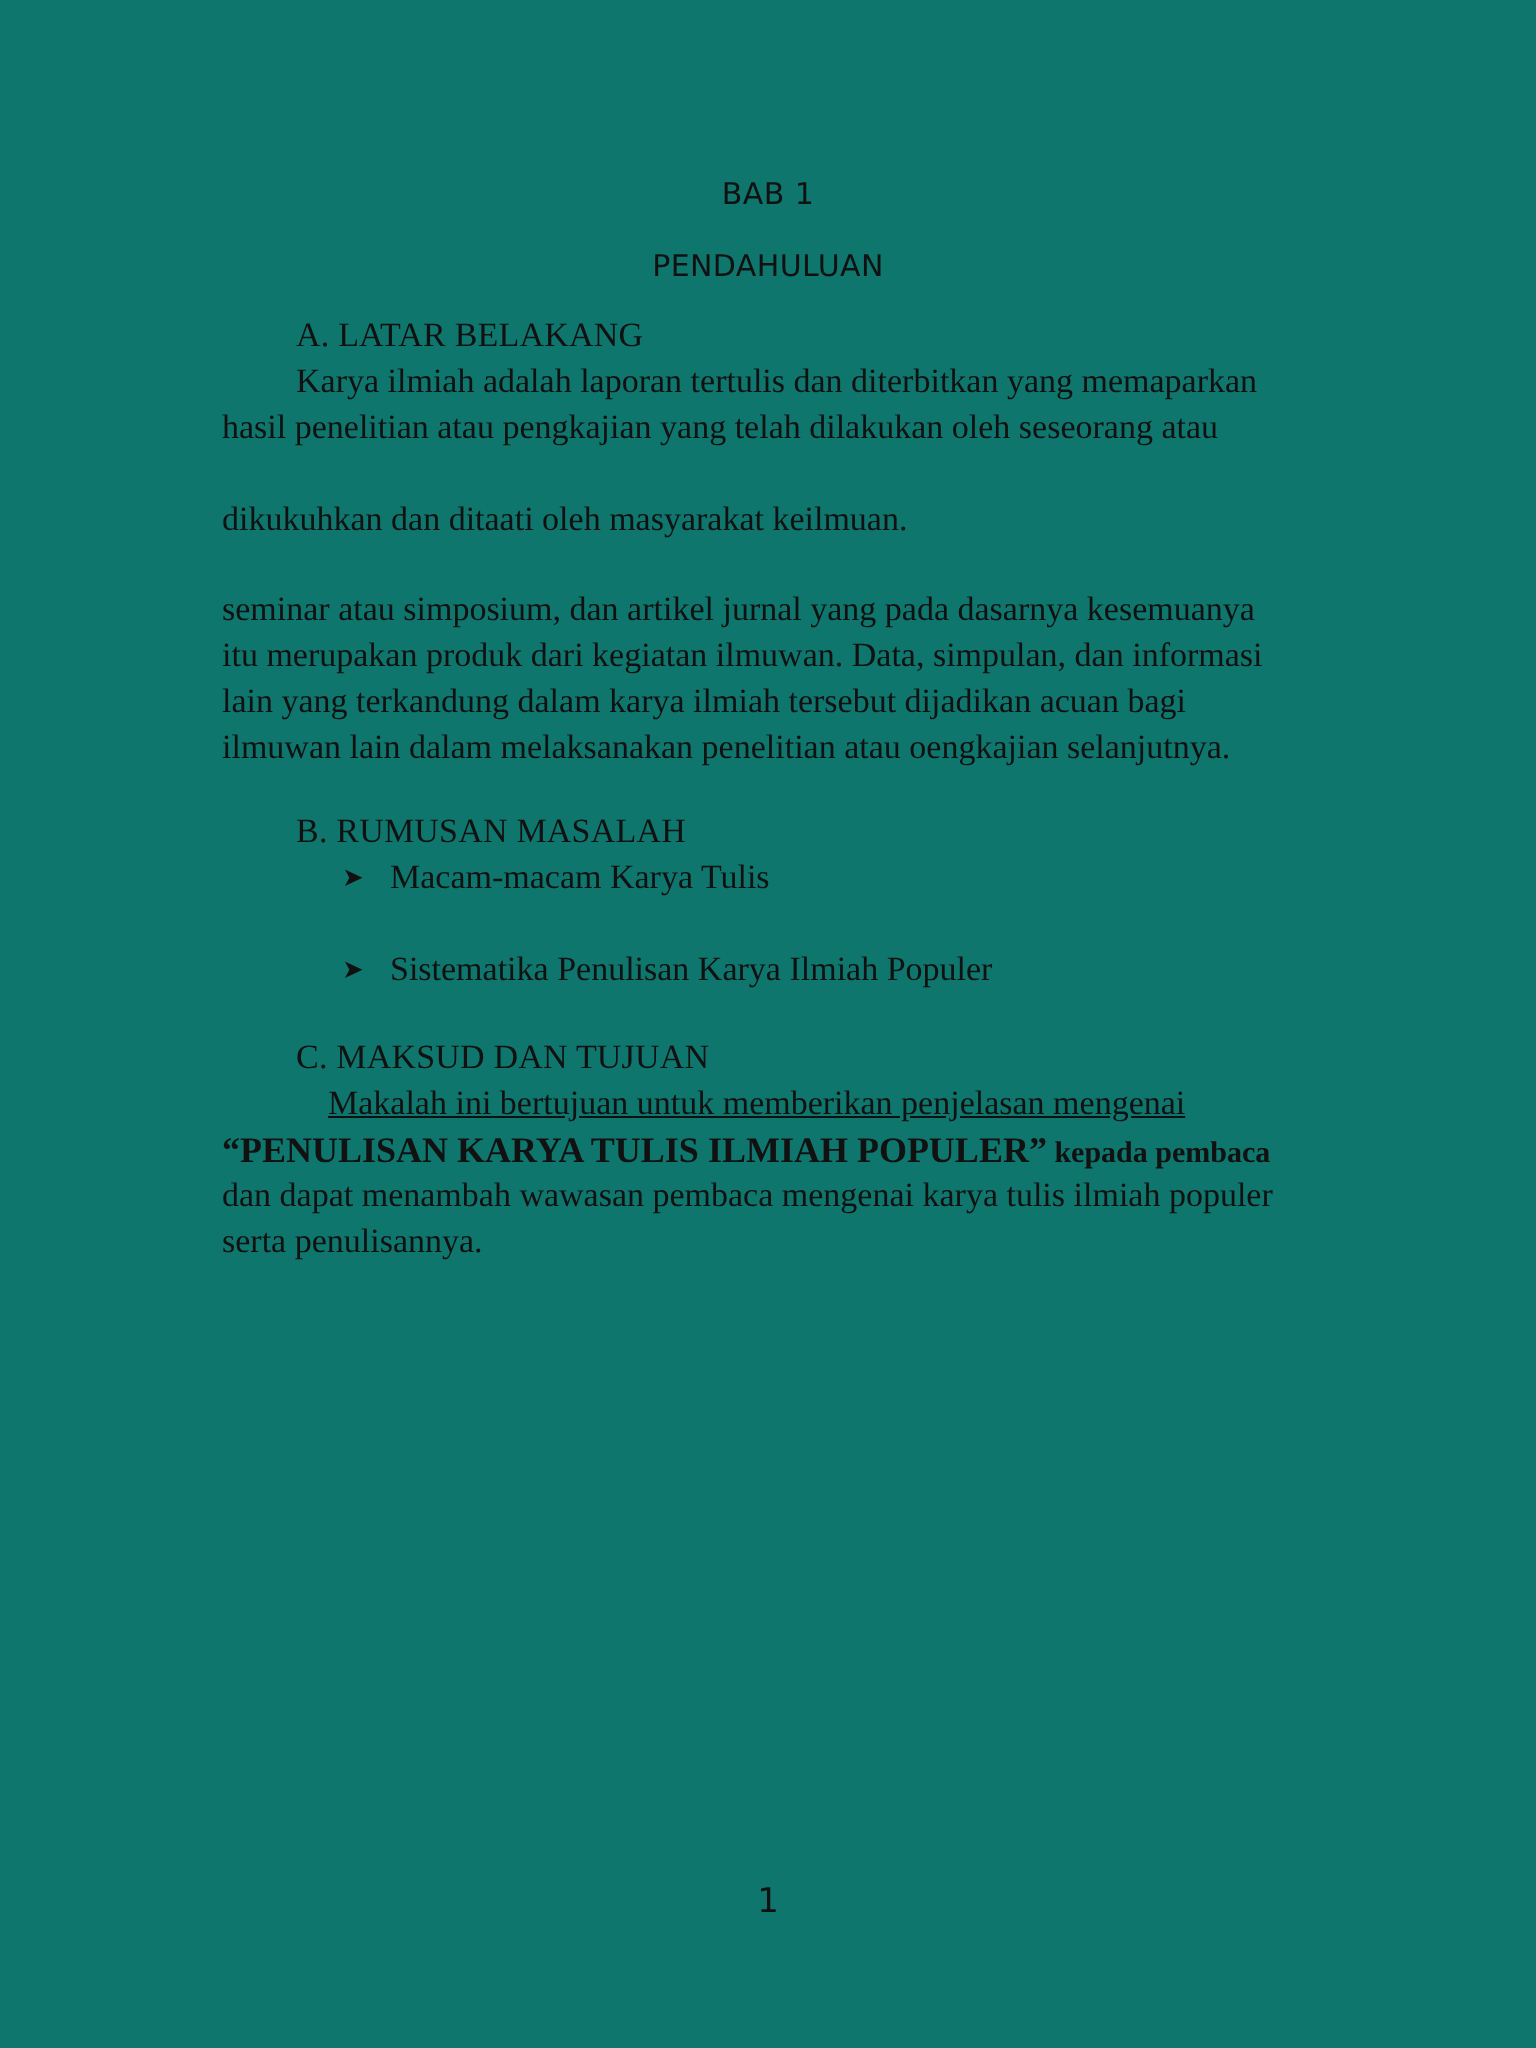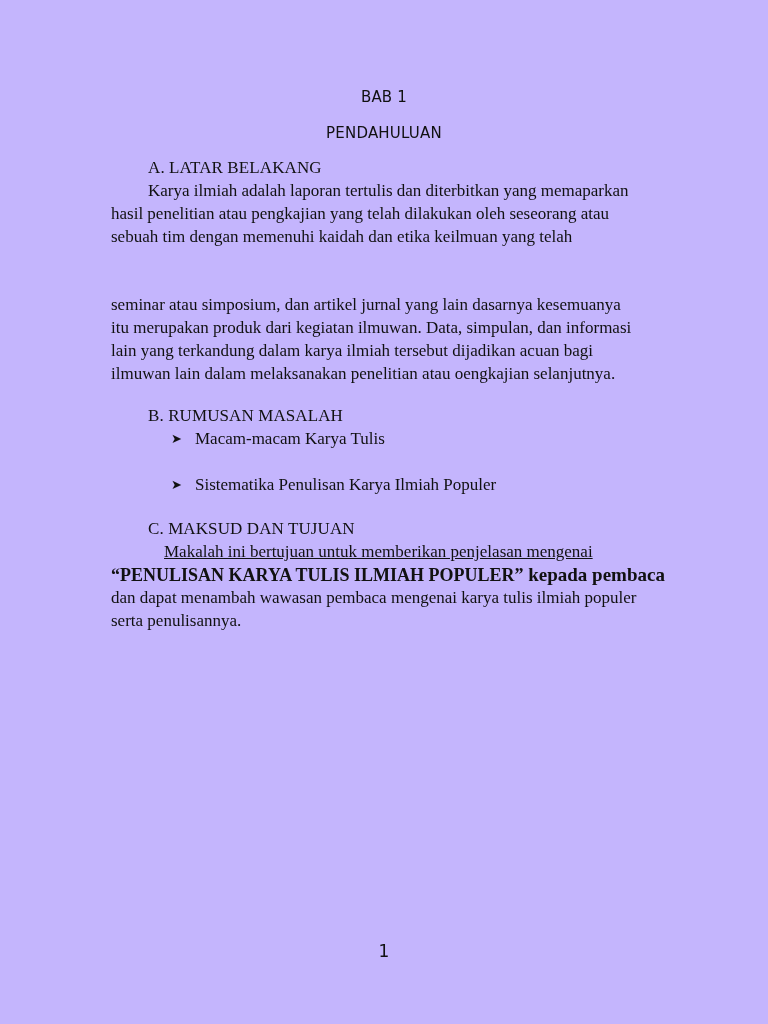--- a/index.html
+++ b/index.html
@@ -1,49 +1,49 @@
 <!DOCTYPE html>
 <html><head>
   <meta charset="utf-8">
   <style>
     html, body { margin: 0; padding: 0; background: #ffffff; }
     body { width: 768px; height: 1024px; position: relative; overflow: hidden; color: #111; }
-    .page { position: absolute; left: 0; top: 0; width: 768px; height: 1024px; background: #c4b5fd; }
+    .page { position: absolute; left: 0; top: 0; width: 768px; height: 1024px; background: #0f766e; }
     .title {
       position: absolute; left: 0; width: 768px; text-align: center;
       font-family: "DejaVu Sans", sans-serif; font-size: 15px; color: #111;
       letter-spacing: 0.2px;
     }
     .serif { font-family: "Liberation Serif", serif; font-size: 17px; color: #111; }
     .line { position: absolute; white-space: nowrap; line-height: 22px; }
     .heading { letter-spacing: 0.1px; }
     .bullet { position: absolute; white-space: nowrap; line-height: 22px; }
     .arrow { display: inline-block; width: 24px; font-size: 13px; vertical-align: 1px; }
     .bold-big { font-weight: bold; font-size: 18px; }
-    .bold { font-weight: bold; font-size: 19px; }
+    .bold { font-weight: bold; font-size: 15px; }
     .pagenum {
       position: absolute; left: 0; width: 768px; text-align: center; top: 941px;
       font-family: "DejaVu Sans", sans-serif; font-size: 17px; color: #111;
     }
   </style>
 </head>
 <body>
 
 <div class="page">
 
   <div class="title" style="top:88px;">BAB 1</div>
   <div class="title" style="top:124px;">PENDAHULUAN</div>
 
   <div class="serif line heading" style="left:148px; top:157px;">A. LATAR BELAKANG</div>
 
   <div class="serif line" style="left:148px; top:180px;">Karya ilmiah adalah laporan tertulis dan diterbitkan yang memaparkan</div>
   <div class="serif line" style="left:111px; top:203px;">hasil penelitian atau pengkajian yang telah dilakukan oleh seseorang atau</div>
-  <div class="serif line" style="left:111px; top:226px;">sebuah tim dengan memenuhi kaidah dan etika keilmuan yang telah</div>
+  <div class="serif line" style="left:111px; top:249px;">dikukuhkan dan ditaati oleh masyarakat keilmuan.</div>
 
-  <div class="serif line" style="left:111px; top:294px;">seminar atau simposium, dan artikel jurnal yang lain dasarnya kesemuanya</div>
+  <div class="serif line" style="left:111px; top:294px;">seminar atau simposium, dan artikel jurnal yang pada dasarnya kesemuanya</div>
   <div class="serif line" style="left:111px; top:317px;">itu merupakan produk dari kegiatan ilmuwan. Data, simpulan, dan informasi</div>
   <div class="serif line" style="left:111px; top:340px;">lain yang terkandung dalam karya ilmiah tersebut dijadikan acuan bagi</div>
   <div class="serif line" style="left:111px; top:363px;">ilmuwan lain dalam melaksanakan penelitian atau oengkajian selanjutnya.</div>
 
   <div class="serif line heading" style="left:148px; top:405px;">B. RUMUSAN MASALAH</div>
 
   <div class="serif bullet" style="left:171px; top:428px;">
     <span class="arrow">➤</span><span>Macam-macam Karya Tulis</span>
   </div>
   <div class="serif bullet" style="left:171px; top:474px;">

